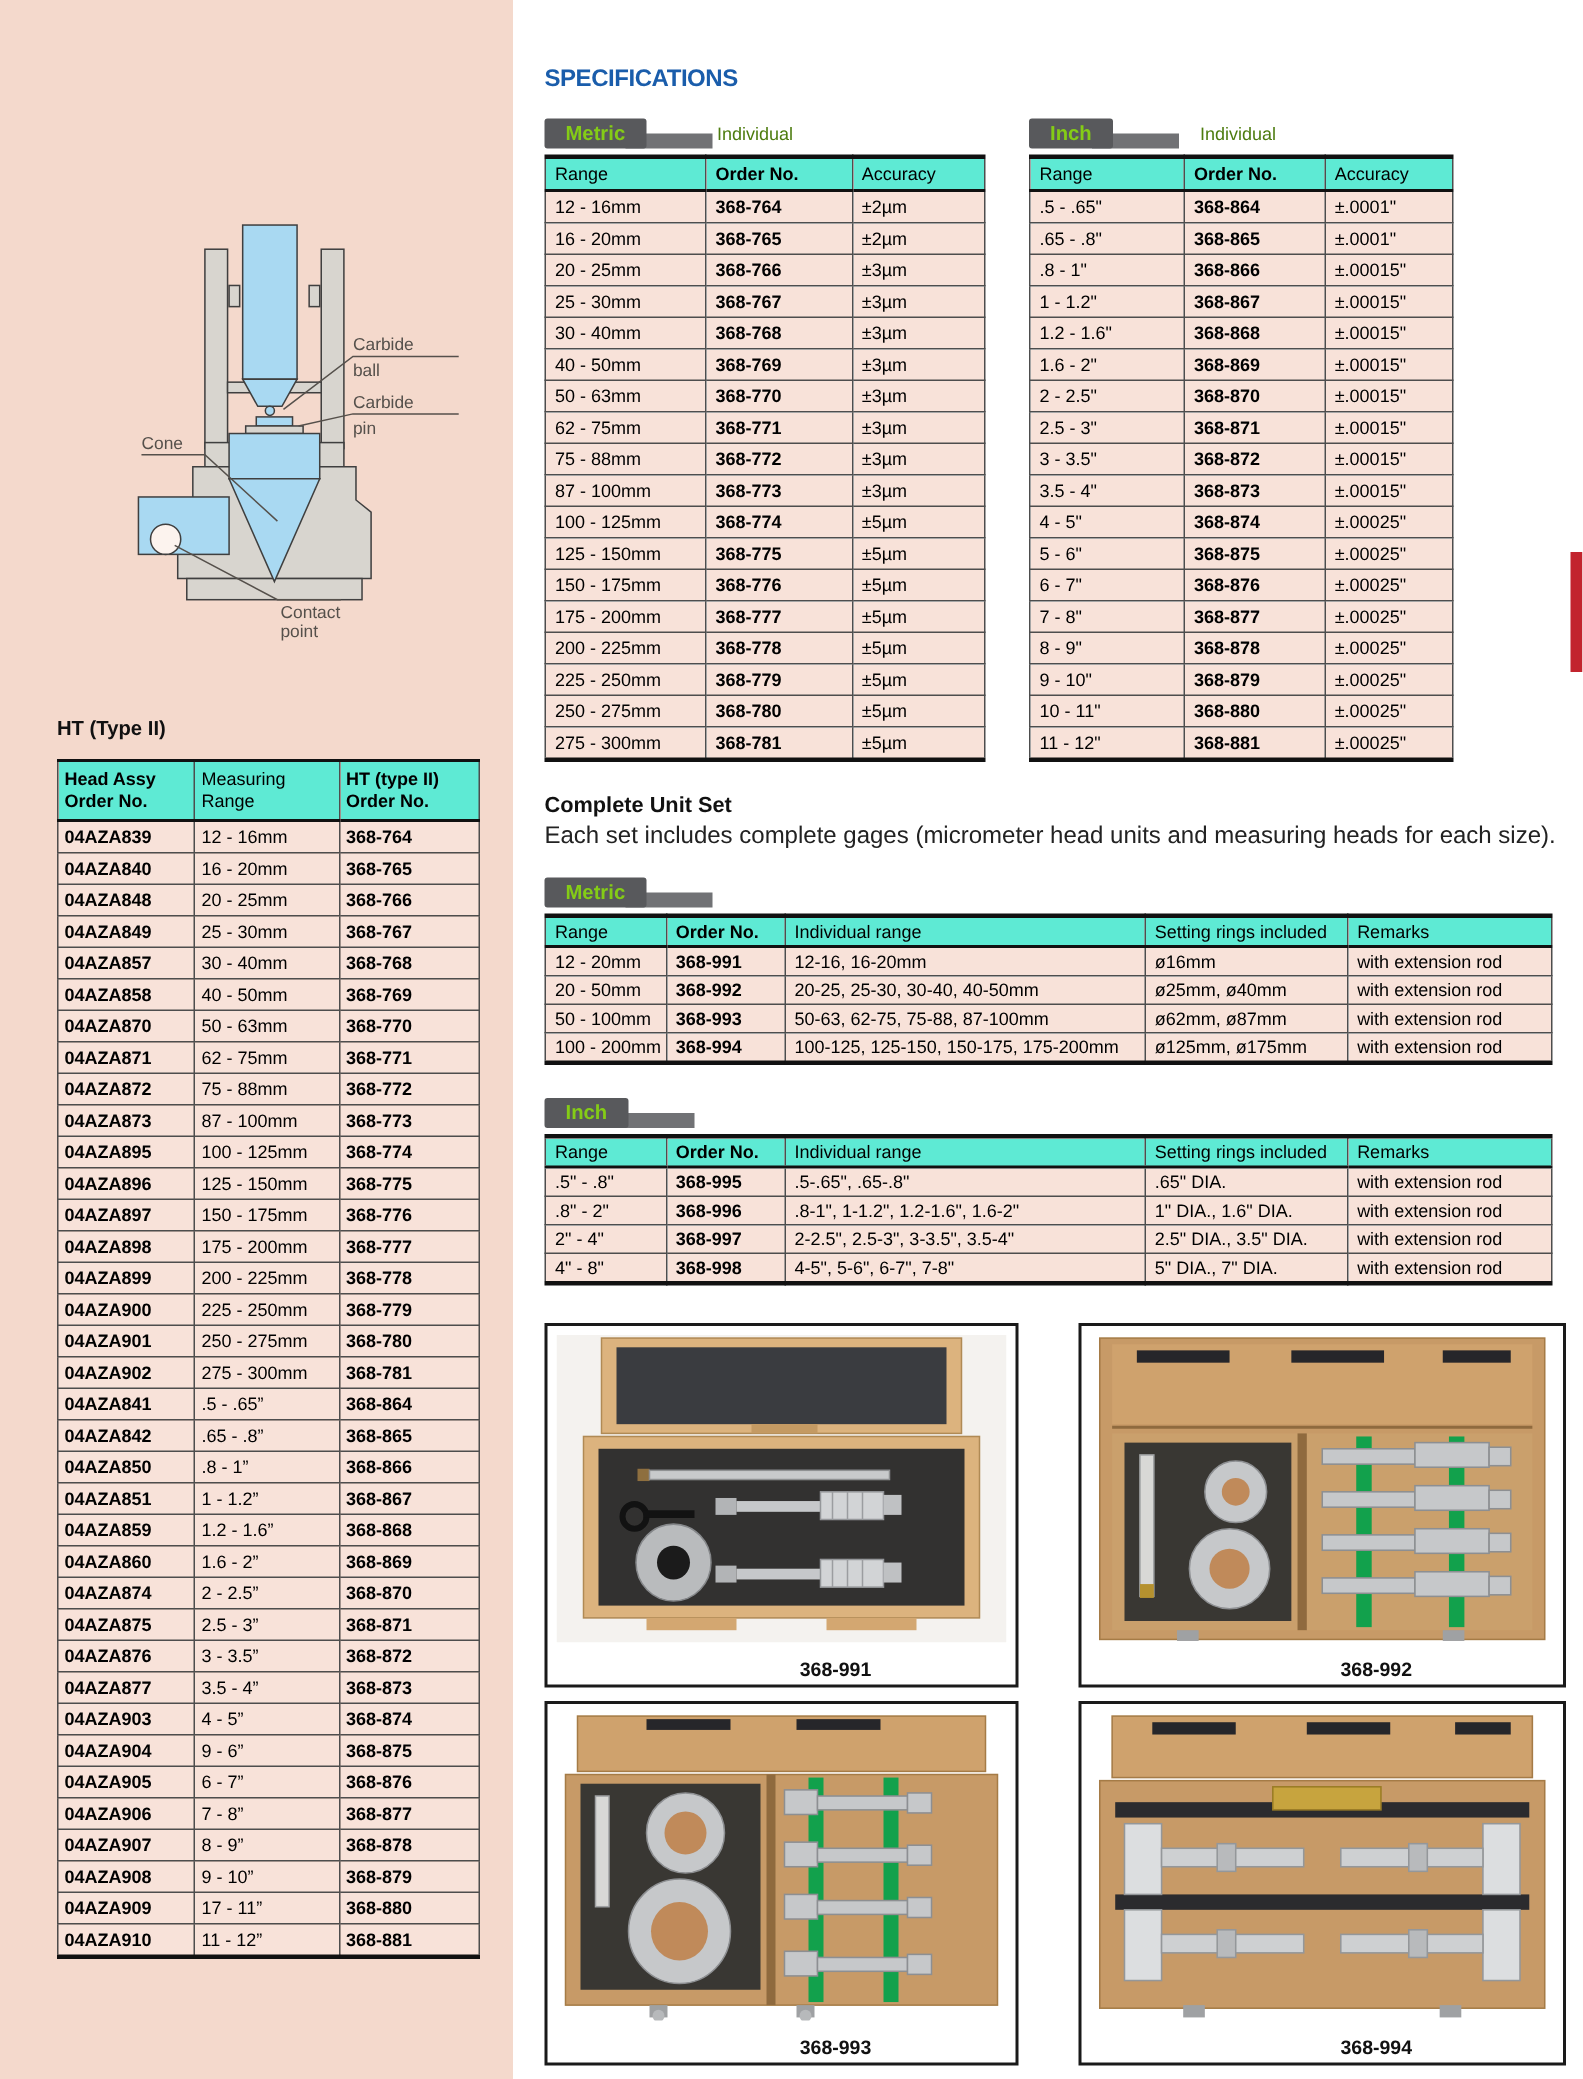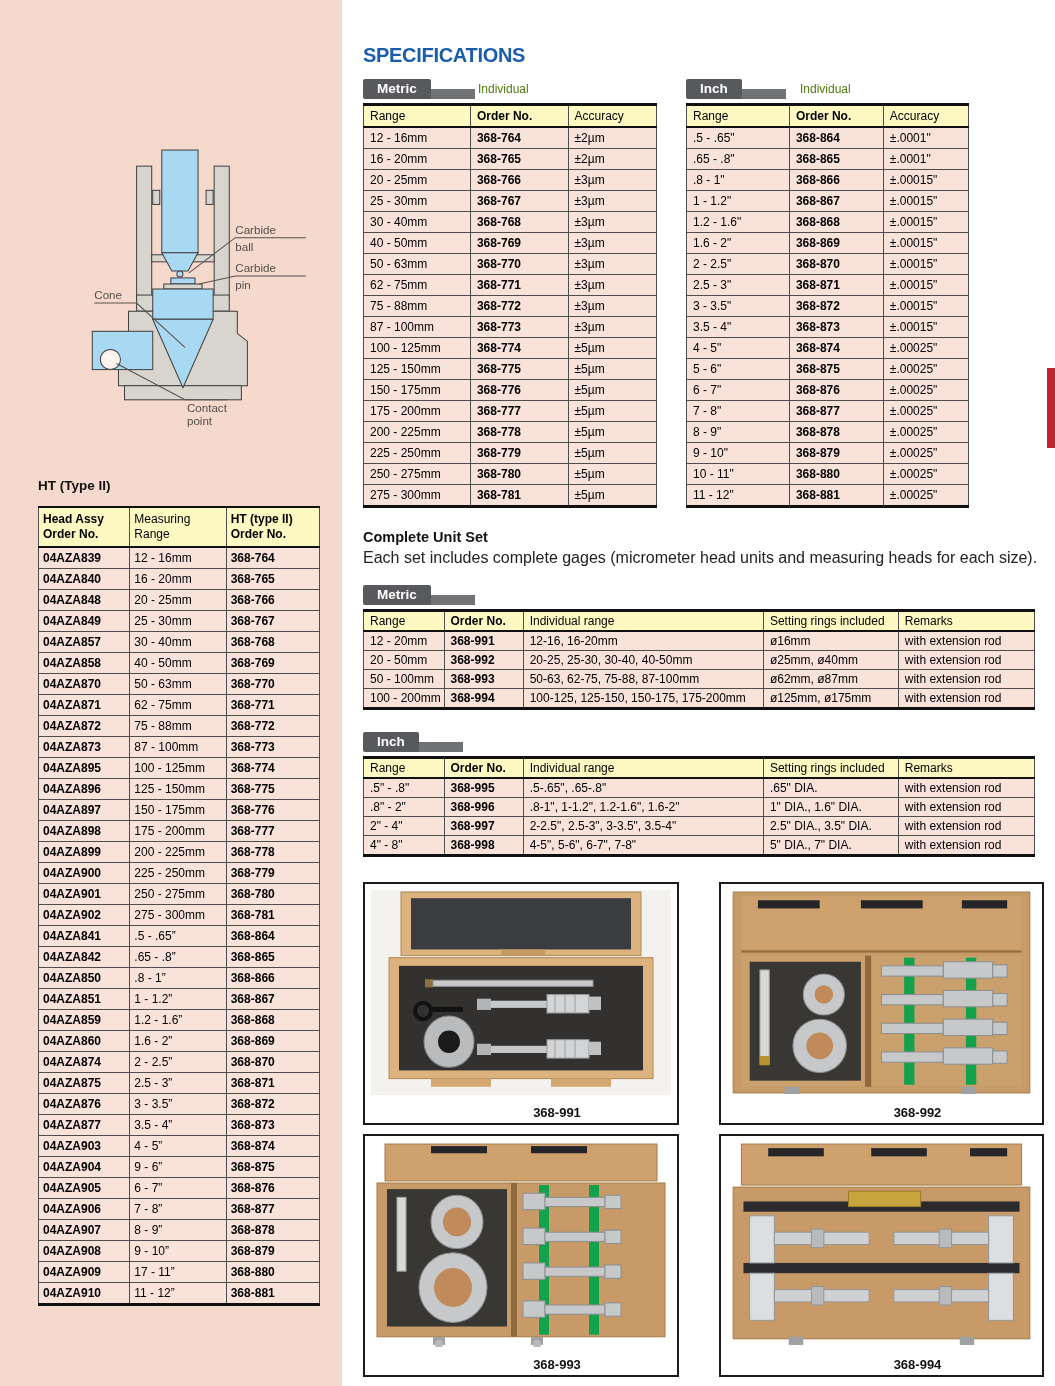--- a/index.html
+++ b/index.html
@@ -3,38 +3,38 @@
 <meta charset="utf-8">
 <style>
   * { margin:0; padding:0; box-sizing:border-box; }
   body { font-family:"Liberation Sans", sans-serif; background:#fff; }
   #page { position:relative; width:1055px; height:1386px; background:#fff; overflow:hidden; }
 
   .left-panel { position:absolute; left:0; top:0; width:342px; height:1386px; background:#f4d9cc; }
 
   .red-tab { position:absolute; left:1047px; top:368px; width:8px; height:80px; background:#c2242e; }
 
-  .spec-title { position:absolute; left:363px; top:44px; font-size:20px; font-weight:bold;
+  .spec-title { position:absolute; left:363px; top:44px; font-size:16px; font-weight:bold;
     color:#1a5dab; letter-spacing:-0.3px; }
 
   
   .tab { position:absolute; display:flex; align-items:flex-start; height:24px; }
-  .tab-main { position:relative; z-index:1; background:#58595c; color:#ffffff; font-weight:bold;
+  .tab-main { position:relative; z-index:1; background:#58595c; color:#84cc16; font-weight:bold;
     font-size:13.5px; padding:2px 14px 3px 14px; min-width:42px; text-align:center; border-radius:2px; }
   .tab-tail { width:58px; height:10px; background:#717275; margin-left:-14px; margin-top:10px; }
   .tab-note { position:absolute; font-size:12px; color:#4d7c0f; }
 
   .section-title { position:absolute; font-size:14.5px; font-weight:bold; color:#111; }
   .section-desc { position:absolute; font-size:16px; color:#222; }
 
   
   table { border-collapse:collapse; table-layout:fixed; position:absolute;
     border-top:3px solid #111; border-bottom:3px solid #111; }
   th, td { border:1px solid #4d4d4d; overflow:hidden; white-space:nowrap; }
-  th { background:#fef9c3; text-align:left; font-weight:normal; border-bottom:2px solid #111; }
+  th { background:#5eead4; text-align:left; font-weight:normal; border-bottom:2px solid #111; }
   td { background:#f8e2d9; }
 
   .spec-table { width:294px; font-size:12px; }
   .spec-table th, .spec-table td { padding:3px 6px; height:20px; }
   .spec-table th:nth-child(1), .spec-table td:nth-child(1) { width:36.5%; }
   .spec-table th:nth-child(2), .spec-table td:nth-child(2) { width:33.3%; }
   .spec-table.inch-w { width:283px; }
 
   .set-table { width:672px; font-size:12px; }
   .set-table th, .set-table td { padding:2px 6px; height:19px; }

